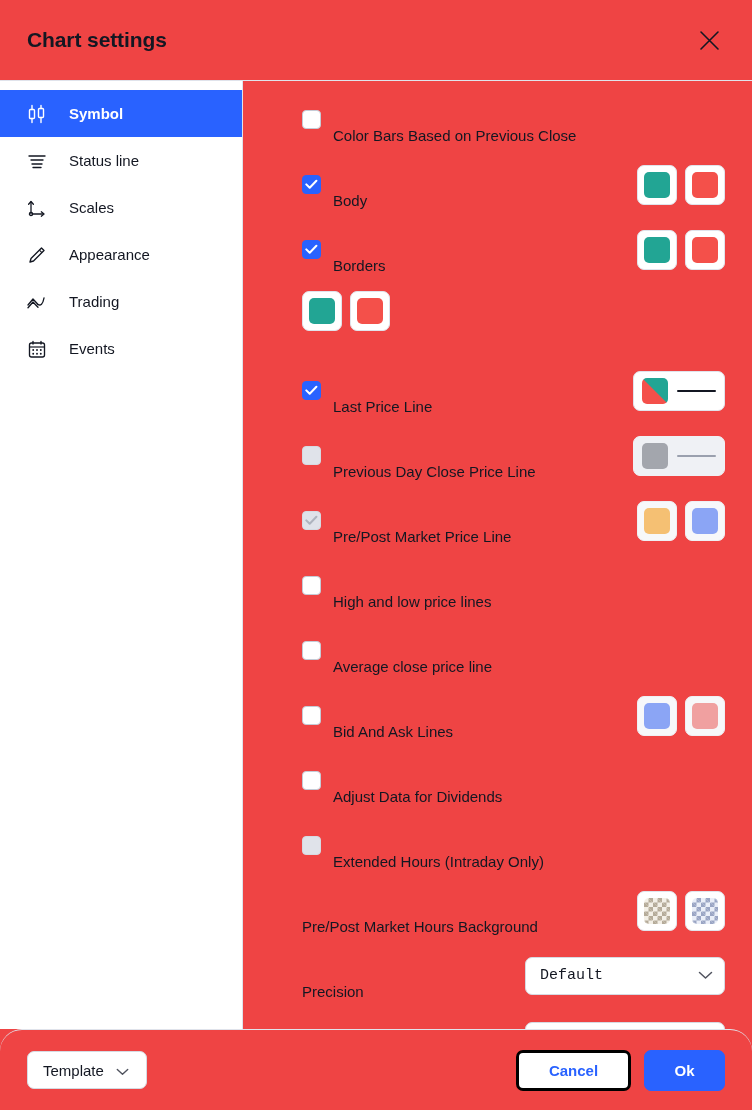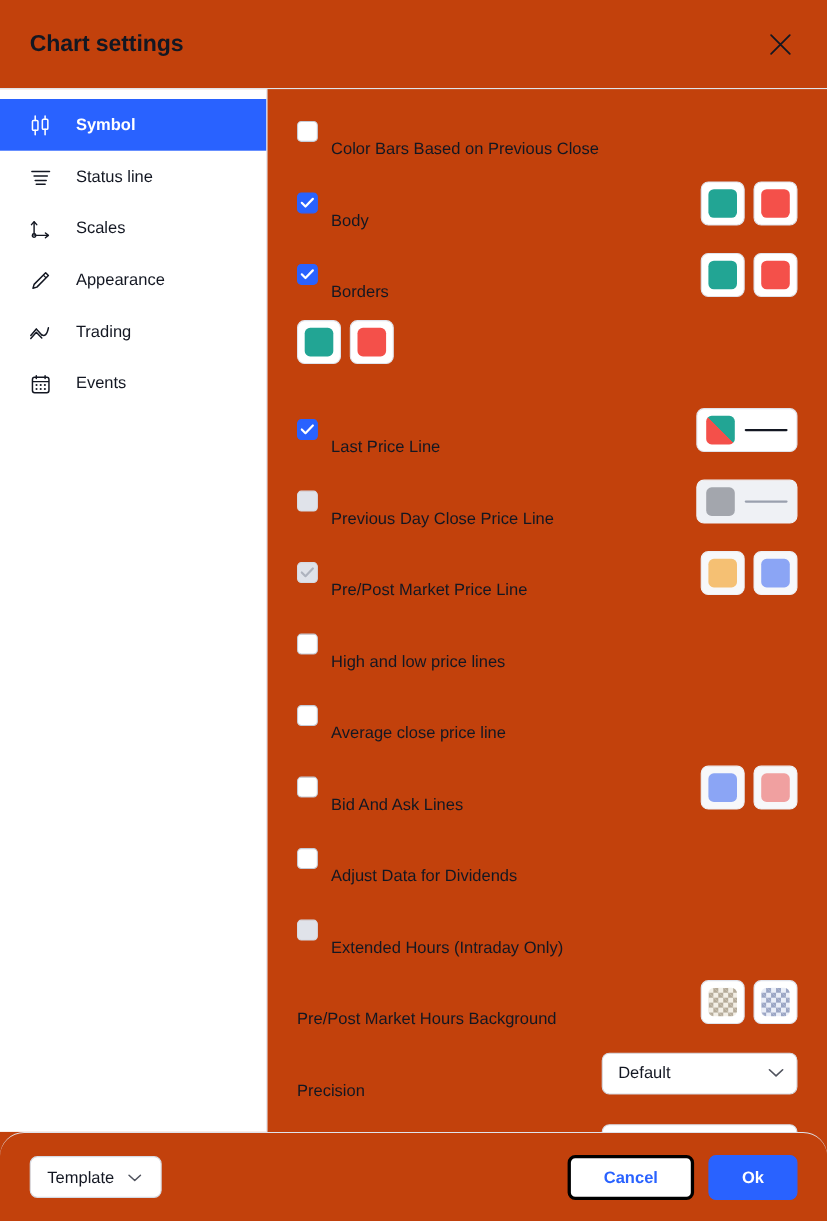--- a/index.html
+++ b/index.html
@@ -8,21 +8,21 @@
     width: 752px;
     height: 1110px;
     background: #ffffff;
     font-family: "Liberation Sans", sans-serif;
     -webkit-font-smoothing: antialiased;
   }
 
   .dialog {
     width: 752px;
     height: 1110px;
-    background: #c2410c;
+    background: #ef4444;
     display: flex;
     flex-direction: column;
     position: relative;
     overflow: hidden;
   }
 
   
   .dialog-header {
     height: 81px;
     min-height: 81px;
@@ -47,20 +47,21 @@
     cursor: pointer;
     border-radius: 4px;
   }
   .close-btn svg { display: block; }
 
   
   .dialog-body {
     flex: 1;
     display: flex;
     min-height: 0;
+    gap: 32px;
   }
 
   
   .sidebar {
     width: 243px;
     min-width: 243px;
     border-right: 1px solid #e0e3eb;
     padding-top: 9px;
     background: #ffffff;
   }
@@ -203,32 +204,33 @@
   }
 
   .checker {
     width: 26px;
     height: 26px;
     border-radius: 5px;
   }
 
   
   .dd {
-    width: 178px;
+    width: 200px;
     height: 38px;
     border: 1px solid #d6dae2;
     border-radius: 7px;
     background: #ffffff;
     display: flex;
     align-items: center;
     justify-content: space-between;
     padding: 0 11px 0 14px;
     font-size: 15px;
     color: #131722;
     cursor: pointer;
+    font-family: Liberation Mono, monospace;
   }
   .dd svg { display: block; }
 
   
   .dialog-footer {
     height: 81px;
     min-height: 81px;
     border-top: 1px solid #e0e3eb;
     display: flex;
     align-items: center;

